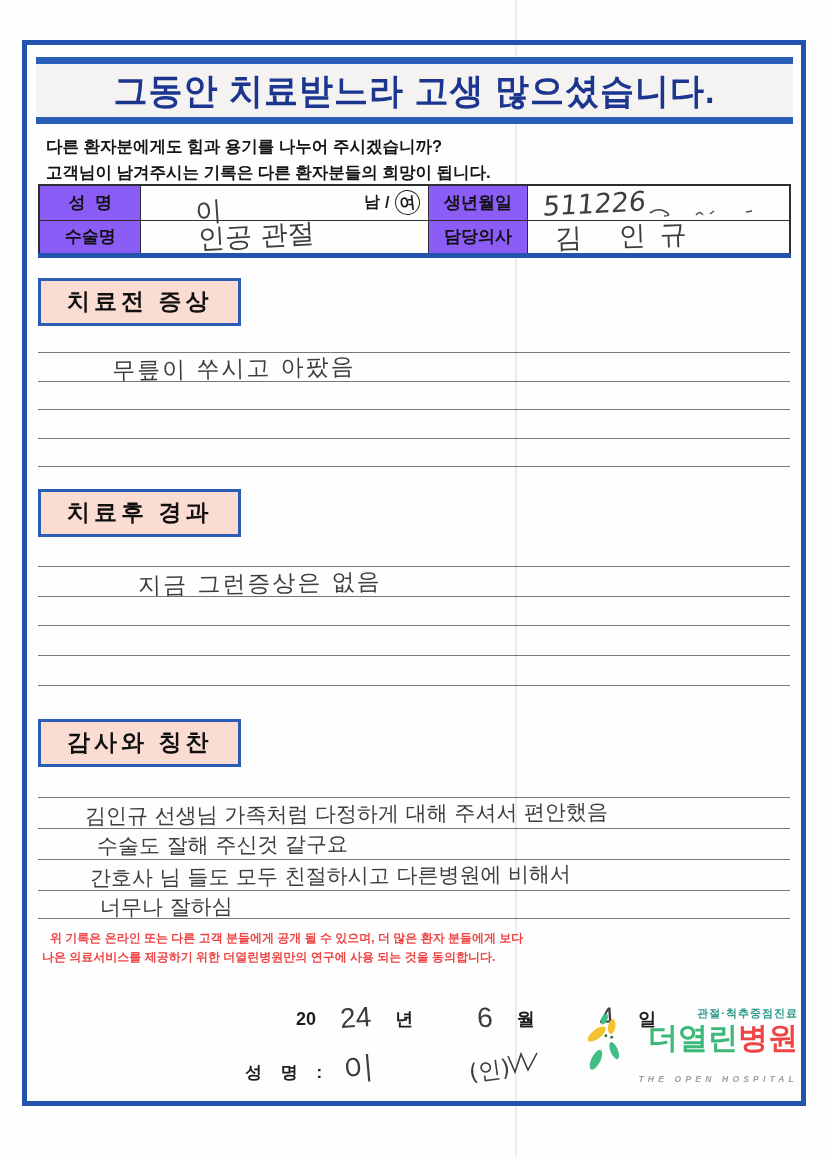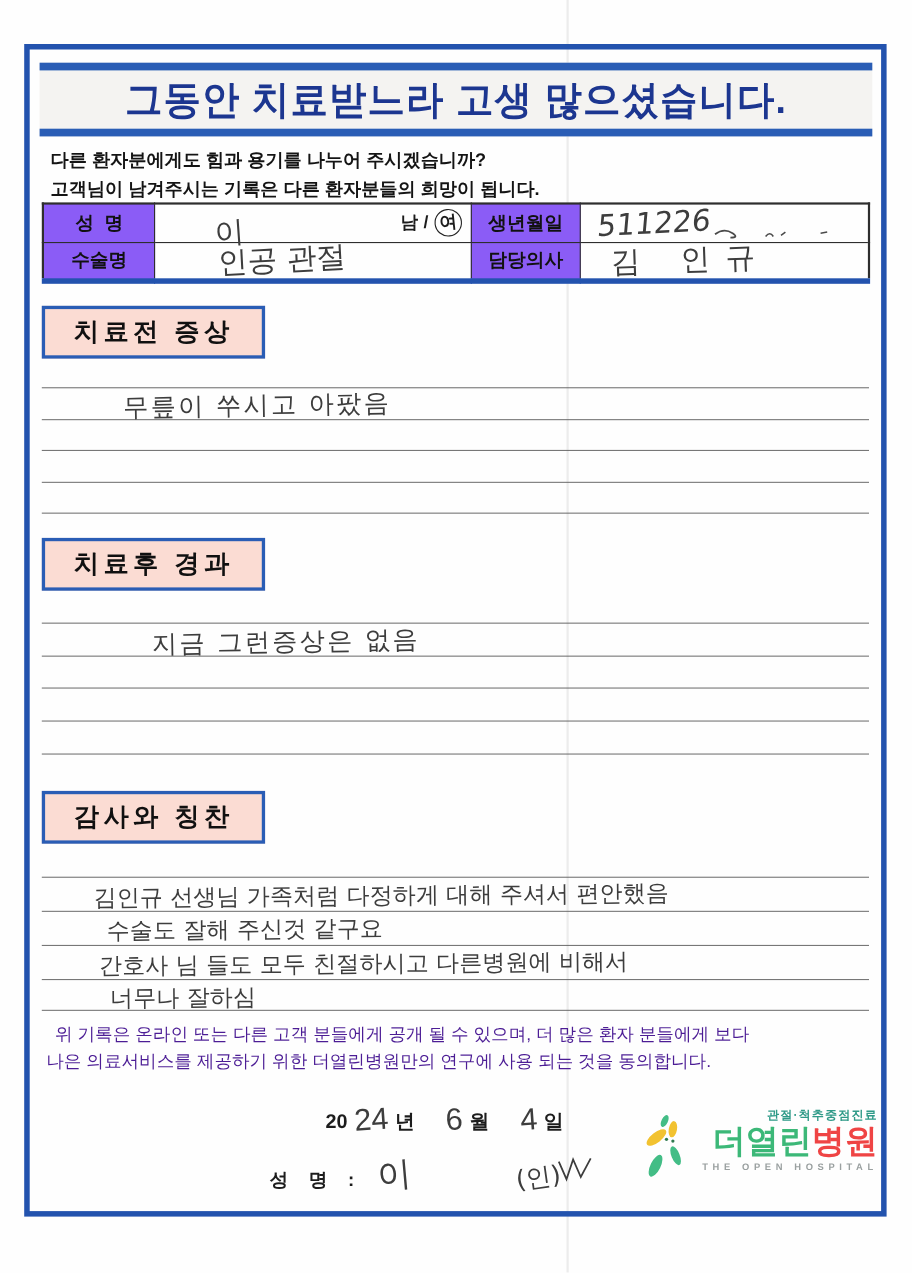--- a/index.html
+++ b/index.html
@@ -121,29 +121,29 @@
   .rule {
     position: absolute; z-index: 2;
     left: 38px; width: 752px; height: 0;
     border-top: 1.3px solid #5f5f5f;
     opacity: .85;
   }
 
   
   .consent {
     left: 42px; top: 929px; width: 752px;
-    font-size: 16px; line-height: 1.55; color: #4c1d95;
-    font-weight: 400;
+    font-size: 12px; line-height: 1.55; color: #ef4444;
+    font-weight: 700;
   }
   .consent .l1 { text-indent: 8px; }
 
   
   .date-row {
     left: 296px; top: 1000px;
-    display: flex; align-items: baseline; gap: 6px;
+    display: flex; align-items: baseline; gap: 24px;
     color: #1c1c1c;
     justify-content: flex-end;
   }
   .date-row .pr { font-size: 18px; font-weight: 700; }
   .date-row .hwd {
     font-size: 28px; color: #3d3d3d; font-weight: 400;
     transform: rotate(-4deg); position: relative; top: 2px;
   }
   .gap-w { display:inline-block; width: 16px; }
 
@@ -161,21 +161,21 @@
   .logo-text { display: flex; flex-direction: column; align-items: flex-end; }
   .logo-tagline {
     font-size: 11px; color: #2f9a88; font-weight: 700;
     letter-spacing: 1px; margin-bottom: 1px; white-space: nowrap;
   }
   .logo-brand { font-size: 30px; font-weight: 800; line-height: 1.05; white-space: nowrap; }
   .brand-green { color: #3cb878; }
   .brand-dark { color: #ef4444; }
   .logo-sub {
     font-size: 8.5px; color: #9aa0a0; letter-spacing: 4.2px;
-    margin-top: 2px; white-space: nowrap; font-weight: 600;
+    margin-top: 20px; white-space: nowrap; font-weight: 600; font-style: italic;
   }
 </style>
 </head>
 <body>
 
 <div class="page">
 
   <div class="scan-line"></div>
   <div class="page-border"></div>
 

